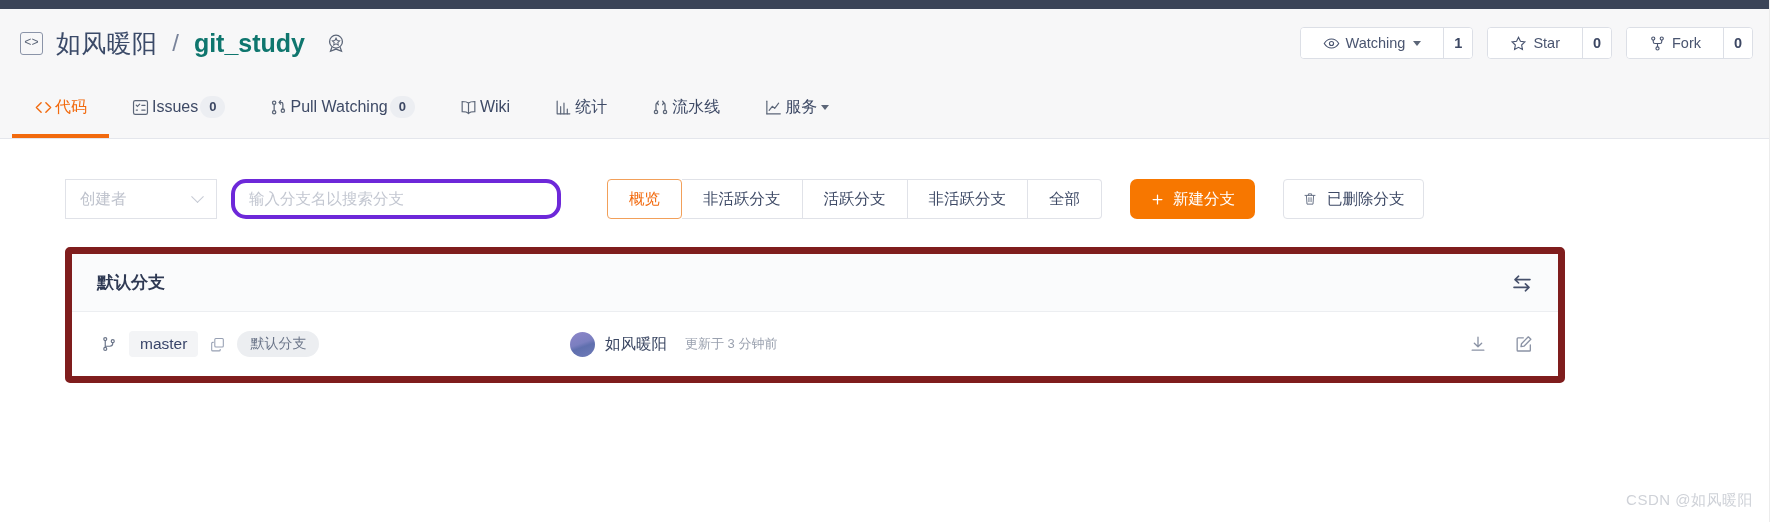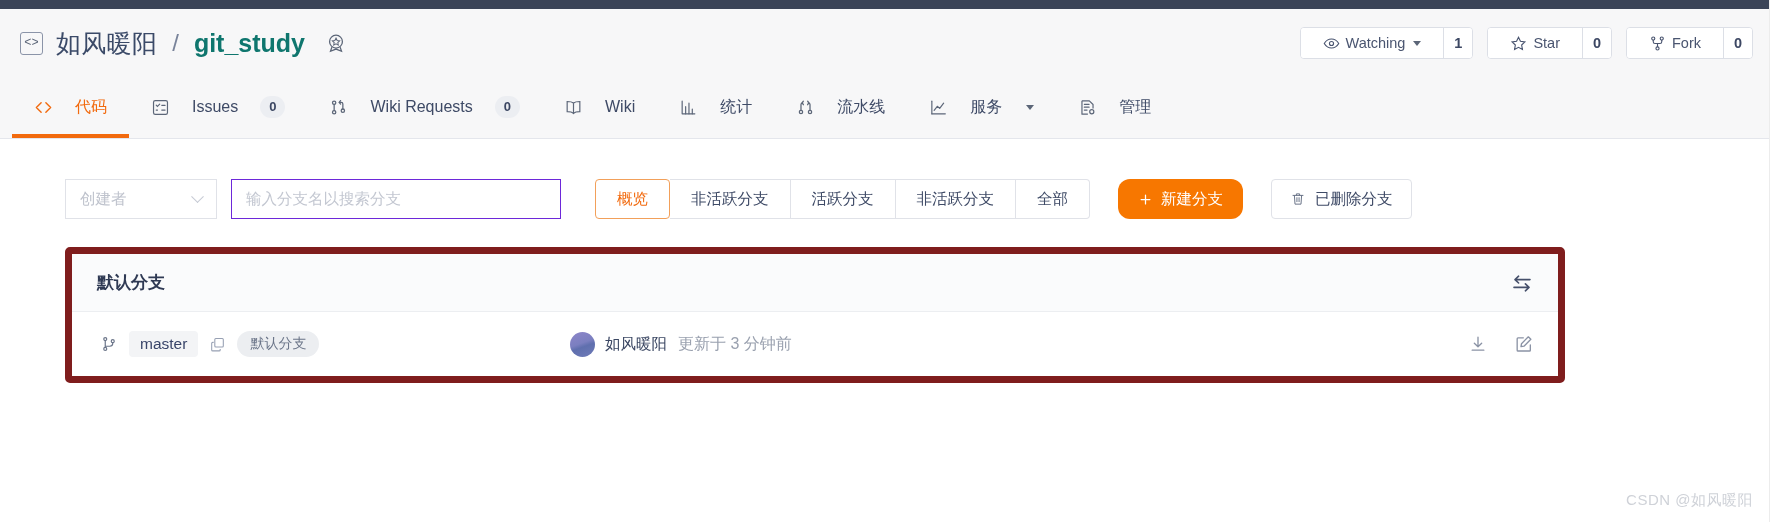--- a/index.html
+++ b/index.html
@@ -106,21 +106,21 @@
   .nav-tabs {
     display: flex;
     align-items: center;
     height: 60px;
     padding: 0 0 0 12px;
     gap: 0;
   }
   .nav-tab {
     display: flex;
     align-items: center;
-    gap: 22px;
+    gap: 2px;
     height: 100%;
     padding: 0 22px;
     font-size: 16px;
     color: #3e4a66;
     position: relative;
     white-space: nowrap;
   }
   .nav-tab .tab-icon { display: flex; align-items: center; color: #5c6678; }
   .nav-tab.active { color: #f26a0e; }
   .nav-tab.active .tab-icon { color: #f26a0e; }
@@ -163,40 +163,40 @@
     color: #bfc3cd;
   }
   .chev {
     width: 9px; height: 9px;
     border-right: 1.6px solid #c6cad4;
     border-bottom: 1.6px solid #c6cad4;
     transform: rotate(45deg) translate(-2px,-2px);
   }
   .search-box {
     width: 330px; height: 40px;
-    border: 1px solid #6d28d9;
-    border-radius: 0;
+    border: 4px solid #6d28d9;
+    border-radius: 15px;
     background: #fff;
     display: flex; align-items: center;
     padding: 0 14px;
   }
   .search-box input {
     border: none; outline: none;
     width: 100%;
     font-size: 15.5px;
     color: #5c6678;
     font-family: inherit;
     background: transparent;
   }
   .search-box input::placeholder { color: #c3c7d1; }
 
   .segmented {
     display: flex;
     height: 40px;
-    margin-left: 20px;
+    margin-left: 32px;
   }
   .segmented .seg-btn {
     border: 1px solid #e0e2e8;
     border-left-width: 0;
     background: #fff;
     font-size: 15.5px;
     color: #3e4a66;
     padding: 0 21px;
     display: flex; align-items: center; justify-content: center;
     white-space: nowrap;
@@ -212,21 +212,21 @@
     border-left-width: 1px;
     position: relative;
     z-index: 2;
     border-radius: 4px;
   }
   .btn-primary {
     height: 40px;
     background: #f77700;
     color: #fff;
     border: none;
-    border-radius: 12px;
+    border-radius: 7px;
     font-size: 15.5px;
     padding: 0 20px;
     display: flex; align-items: center; gap: 8px;
     margin-left: 14px;
     font-family: inherit;
     white-space: nowrap;
   }
   .btn-plain {
     height: 40px;
     background: #fff;
@@ -284,21 +284,21 @@
     color: #6b7589;
   }
   .branch-mid { display: flex; align-items: center; gap: 10px; flex: 1; }
   .avatar {
     width: 25px; height: 25px;
     border-radius: 50%;
     background: linear-gradient(160deg, #8d86c9 0%, #7b7fc0 45%, #5f6fae 58%, #6f7bb8 100%);
     flex: 0 0 auto;
   }
   .author-name { font-size: 15.5px; color: #3b4763; }
-  .update-time { font-size: 16px; color: #9aa1af; margin-left: 1px; }
+  .update-time { font-size: 13px; color: #9aa1af; margin-left: 8px; }
   .branch-right { display: flex; align-items: center; gap: 26px; color: #8b93a5; }
 
   .icon { display: inline-flex; align-items: center; justify-content: center; }
   .copy-icon { color: #97a0b3; }
 
   
   .watermark {
     position: absolute;
     right: 22px;
     bottom: 12px;
@@ -408,21 +408,21 @@
       <div class="nav-tab">
         <span class="tab-icon">
           <svg width="19" height="19" viewBox="0 0 24 24" fill="none" stroke="currentColor" stroke-width="1.6">
             <circle cx="6.5" cy="18" r="2.1"></circle>
               <circle cx="6.5" cy="6" r="2.1"></circle>
               <circle cx="17.5" cy="16" r="2.1"></circle>
             <path d="M6.5 8.1v7.8M17.5 13.9V7.5a2 2 0 0 0-2-2h-2.4" stroke-linecap="round"></path>
             <path d="M14.6 3.3l-1.8 2.2 1.8 2.2" stroke-linecap="round" stroke-linejoin="round"></path>
           </svg>
         </span>
-        <span>Wiki Requests</span>
+        <span>Pull Watching</span>
         <span class="count-pill">0</span>
       </div>
 
       <div class="nav-tab">
         <span class="tab-icon">
           <svg width="19" height="19" viewBox="0 0 24 24" fill="none" stroke="currentColor" stroke-width="1.5">
             <path d="M12 6.4C10.4 5 8.4 4.4 4 4.4v12.8c4.4 0 6.4.6 8 2 1.6-1.4 3.6-2 8-2V4.4c-4.4 0-6.4.6-8 2z"></path>
             <path d="M12 6.4v14"></path>
           </svg>
         </span>
@@ -456,30 +456,20 @@
           <svg width="19" height="19" viewBox="0 0 24 24" fill="none" stroke="currentColor" stroke-width="1.5" stroke-linecap="round" stroke-linejoin="round">
             <path d="M3.6 20V4"></path>
               <path d="M3.6 20h17"></path>
             <path d="M6.5 15.5l4-5 3 2.6 5-6.6"></path>
           </svg>
         </span>
         <span>服务</span>
         <span class="caret-down"></span>
       </div>
 
-      <div class="nav-tab">
-        <span class="tab-icon">
-          <svg width="19" height="19" viewBox="0 0 24 24" fill="none" stroke="currentColor" stroke-width="1.5">
-            <path d="M5 3.6h9.3L19 8.2v5.2M5 3.6v16.8h7.5" stroke-linejoin="round"></path>
-            <path d="M8 8h6M8 11.6h6M8 15.2h3.4" stroke-linecap="round"></path>
-            <circle cx="17.4" cy="17.4" r="2.6"></circle>
-          </svg>
-        </span>
-        <span>管理</span>
-      </div>
 
     </div>
   </div>
 
   <div class="content">
 
     <div class="filter-bar">
 
       <div class="select-box">
         <span>创建者</span>

